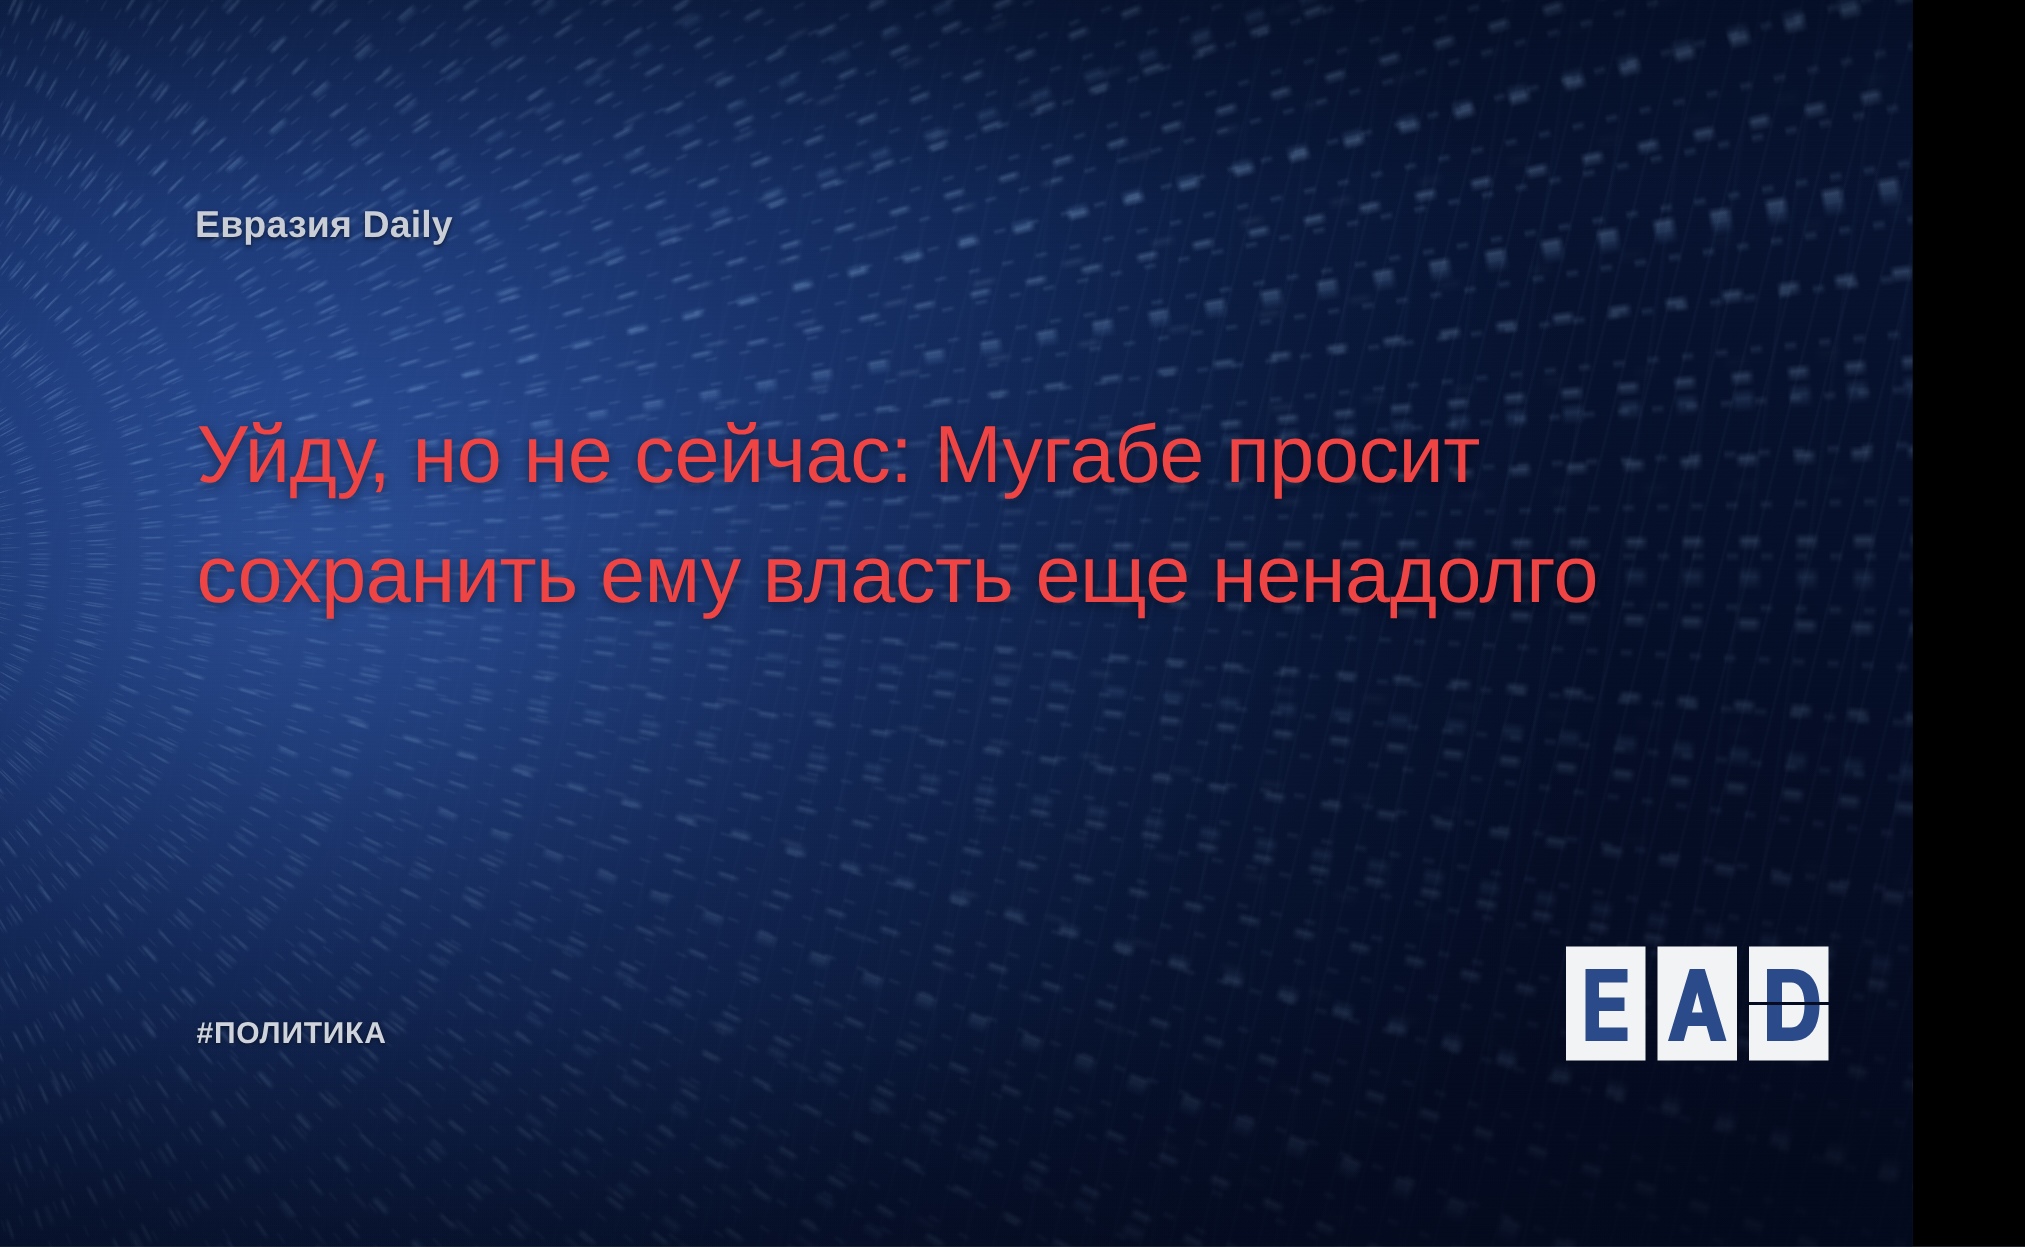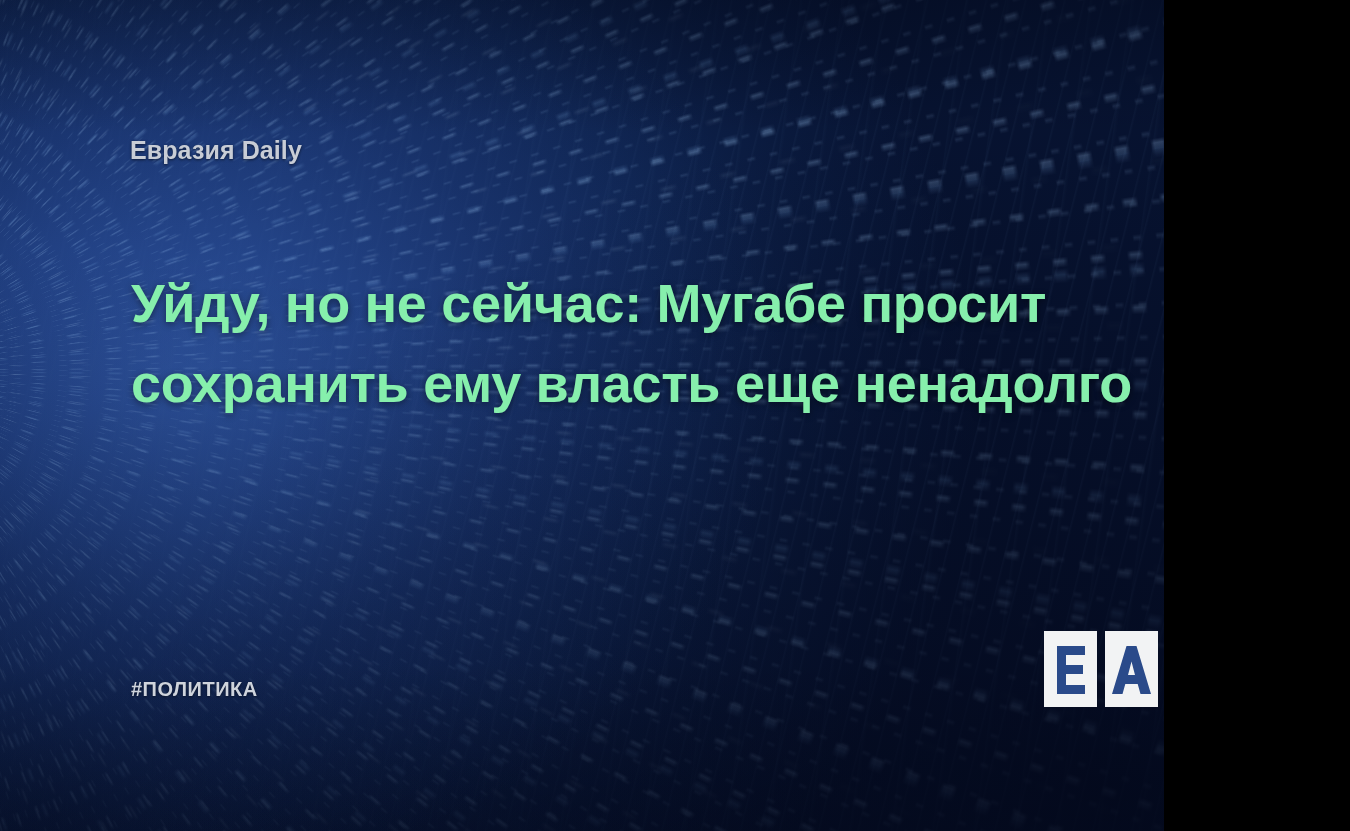--- a/index.html
+++ b/index.html
@@ -4,21 +4,21 @@
 <title>EADaily news card</title>
 <style>
   html, body {
     margin: 0;
     padding: 0;
     background: #000;
   }
 
   #card {
     position: relative;
-    width: 1164px;
+    width: 1275px;
     height: 831px;
     overflow: hidden;
     background: #0a1838;
     font-family: "Liberation Sans", sans-serif;
     -webkit-font-smoothing: antialiased;
   }
 
   
 
   .bg-base {
@@ -170,22 +170,22 @@
   }
 
   .headline {
     position: absolute;
     left: 131px;
     top: 263px;
     width: 1060px;
     margin: 0;
     font-size: 54px;
     line-height: 80px;
-    font-weight: bold;
-    color: #86efac;
+    font-weight: normal;
+    color: #ef4444;
     letter-spacing: -0.3px;
     text-shadow: 0 2px 7px rgba(0,0,0,0.42);
   }
 
   .hashtag {
     position: absolute;
     left: 131px;
     top: 678px;
     font-size: 20px;
     font-weight: bold;

